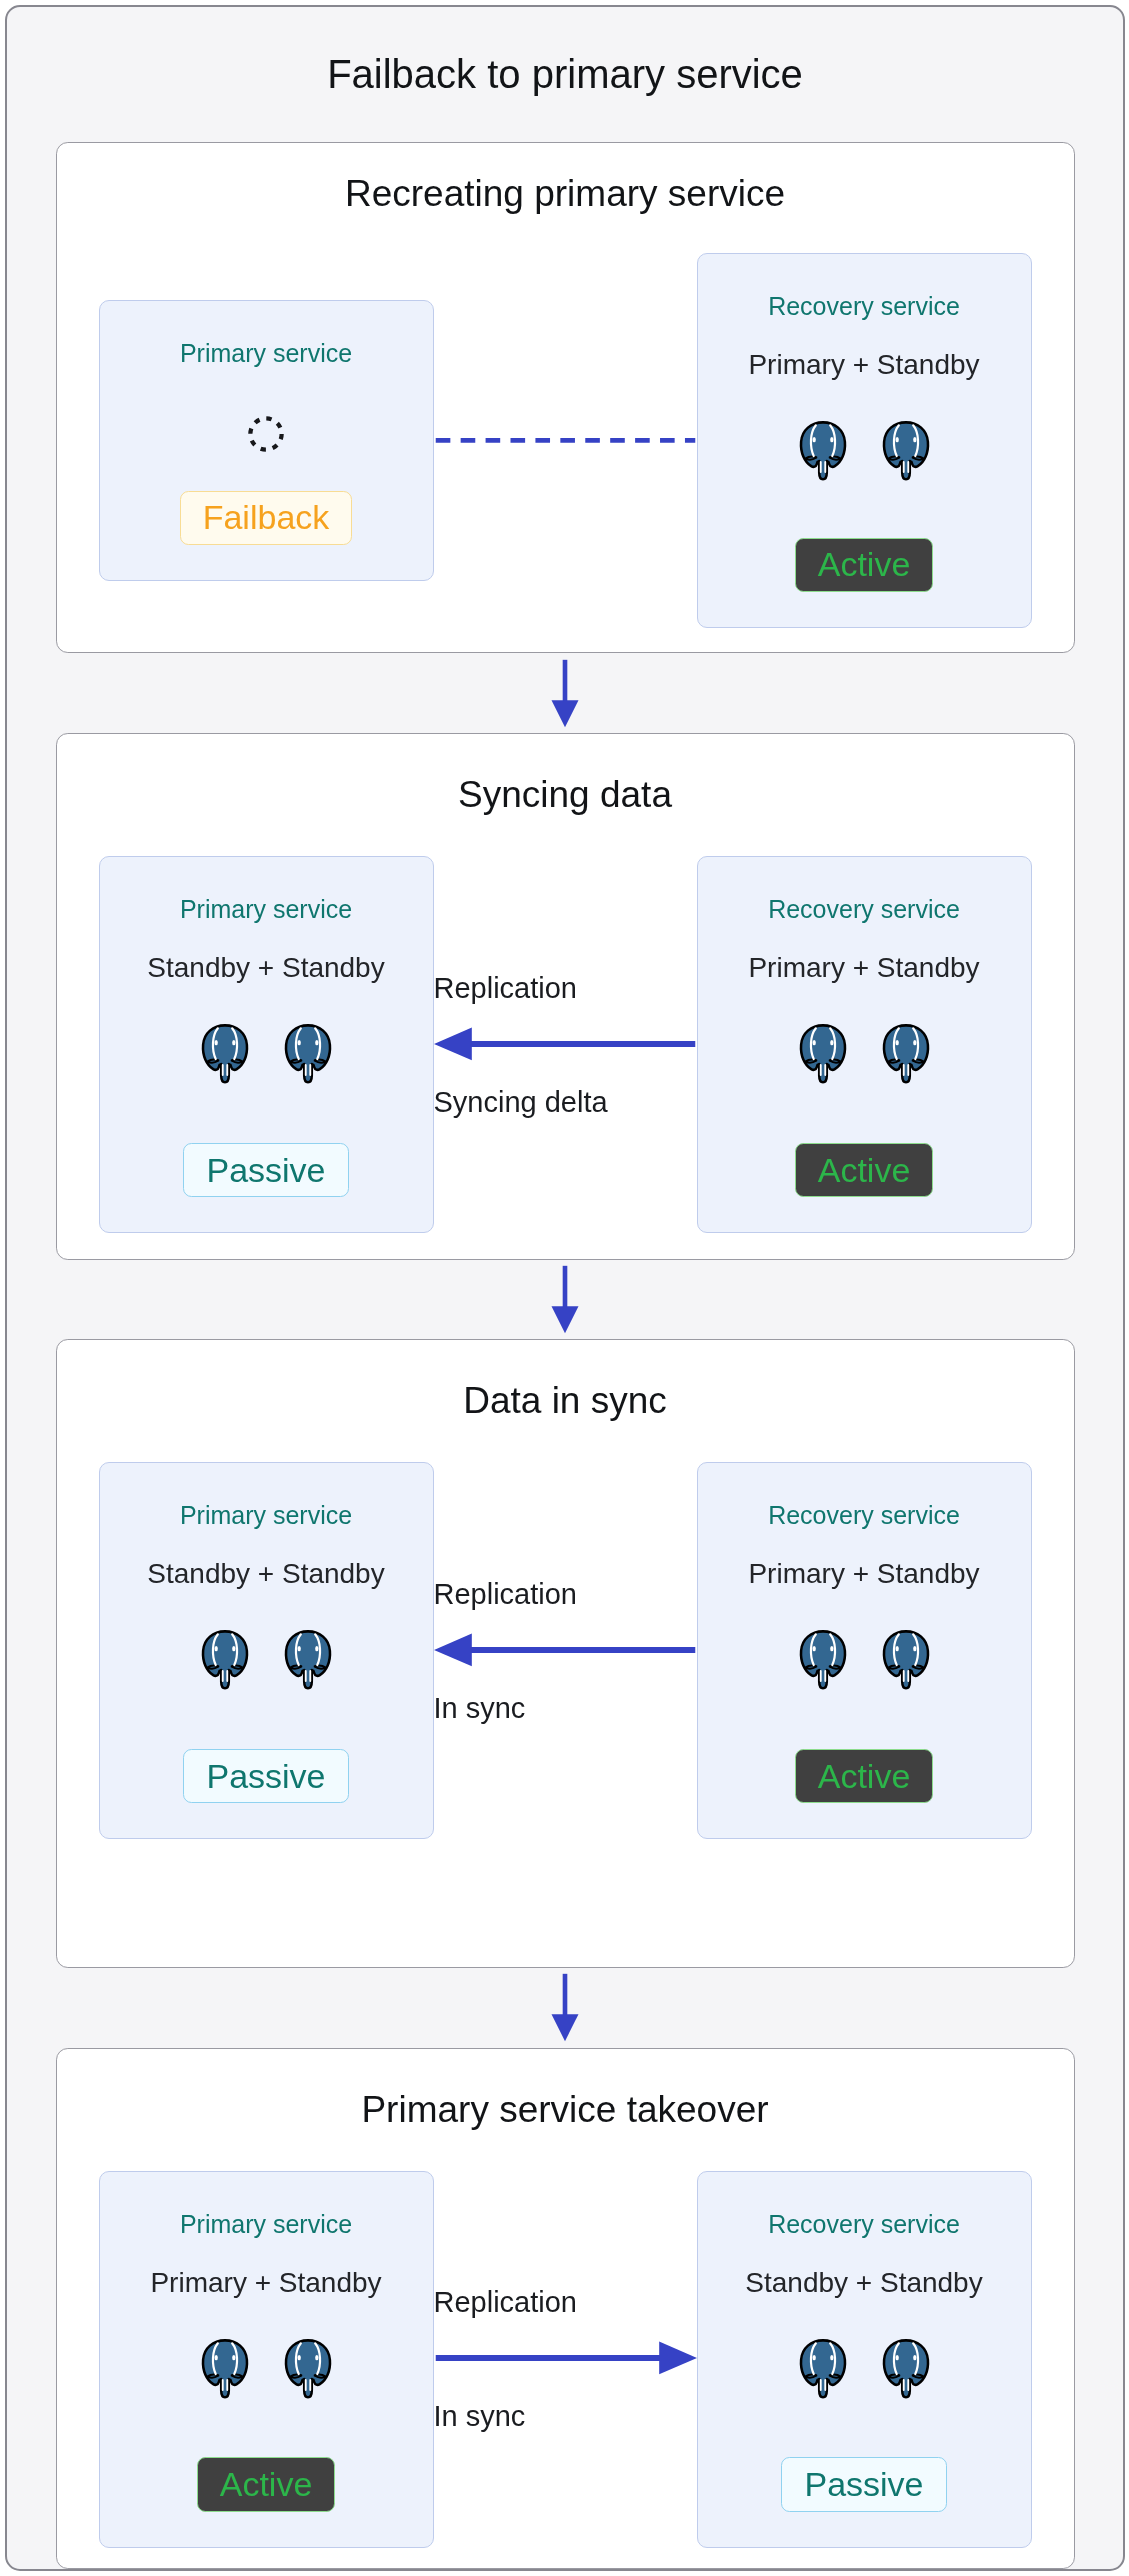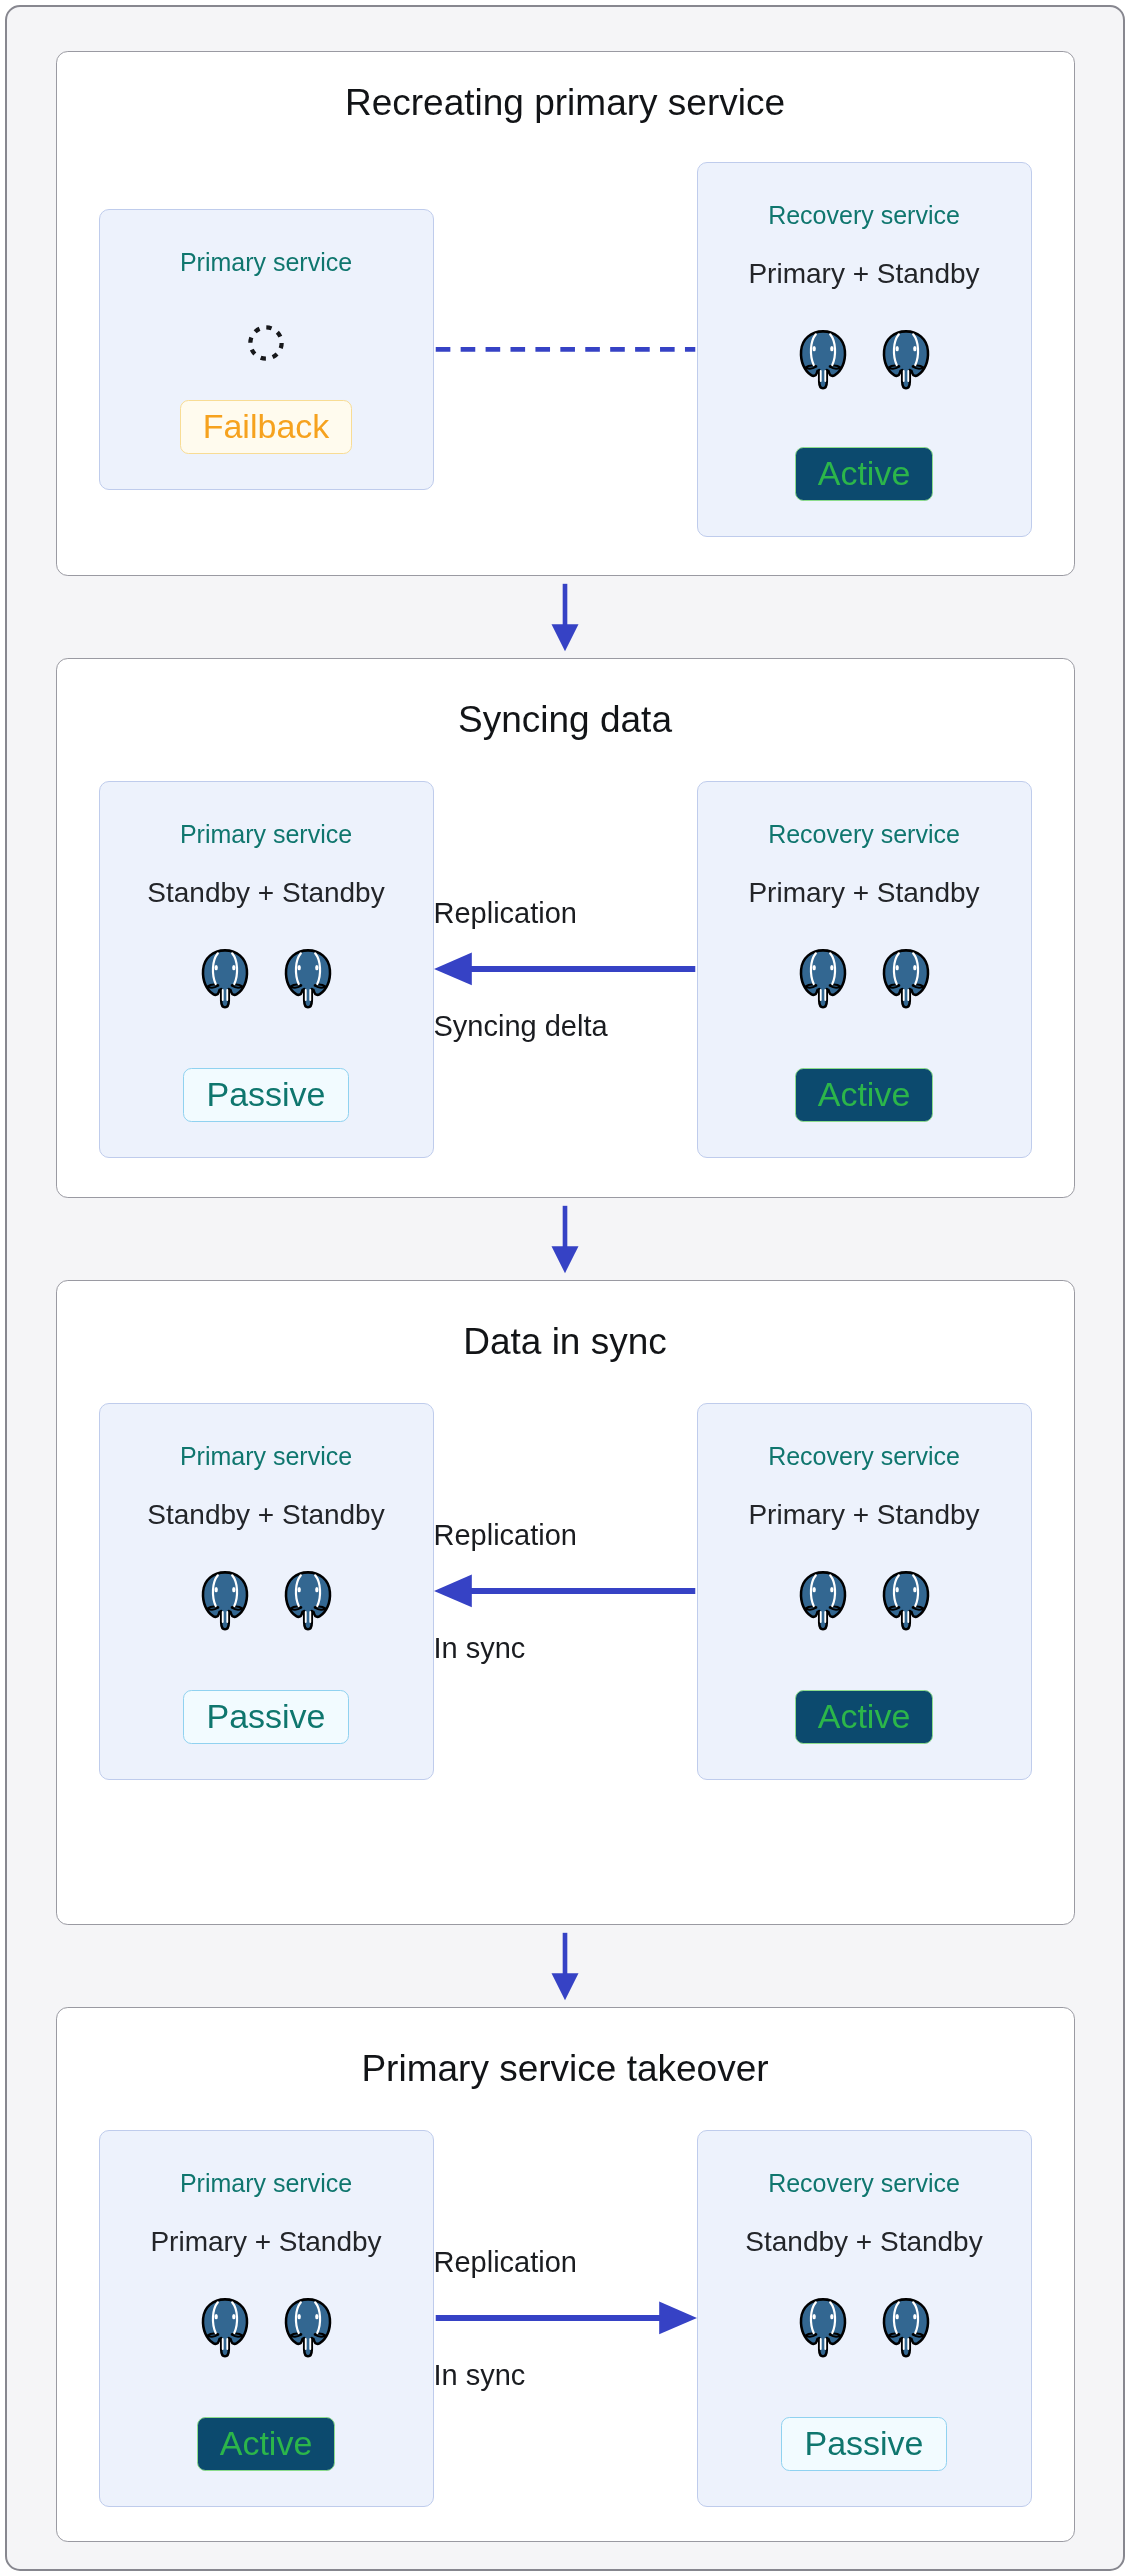--- a/index.html
+++ b/index.html
@@ -24,21 +24,21 @@
   .card--compact{height:281px;align-self:center;}
   .card-title{font-size:25px;line-height:40px;font-weight:400;color:#0f766e;}
   .card-sub{margin-top:22px;font-size:28px;line-height:34px;color:#232529;}
   .elephants{margin-top:37px;display:flex;gap:29px;align-items:flex-end;}
   .elephants svg{width:54px;height:64px;display:block;}
   .spinner{margin-top:39px;}
   .spinner svg{width:44px;height:44px;display:block;}
   .badge{margin-top:auto;margin-bottom:35px;font-size:34px;line-height:39px;padding:6.7px 22px;
          border-radius:8.4px;border:1.7px solid;background:#fff;}
   .badge--creating{color:#f6a21e;background:#fffbee;border-color:#f8dc94;}
-  .badge--active{color:#2cb64a;background:#0c4a6e;border-color:#8cdc8c;}
+  .badge--active{color:#2cb64a;background:#404040;border-color:#8cdc8c;}
   .badge--passive{color:#0f766e;background:#f2fbff;border-color:#90d2f0;}
   .connector{flex:1;display:flex;flex-direction:column;align-items:flex-start;justify-content:center;min-width:0;}
   .connector .lbl{font-size:29px;line-height:34px;color:#1a1c20;white-space:nowrap;}
   .lbl-top{margin-bottom:20px;}
   .lbl-bottom{margin-top:22px;}
   .connector svg{width:100%;display:block;}
   .gap{height:82px;display:flex;align-items:center;justify-content:center;}
   .gap svg{width:32px;height:71px;display:block;}
 </style>
 </head>
@@ -57,20 +57,21 @@
       <path d="M29.3 51 V63 M34.7 51 V63" fill="none" stroke="#fff" stroke-width="2.2" stroke-linecap="round"></path>
       <ellipse cx="21.5" cy="24.5" rx="2" ry="3.2" fill="#fff"></ellipse>
       <ellipse cx="42.5" cy="24.5" rx="2" ry="3.2" fill="#fff"></ellipse>
     </g>
   </defs>
 </svg>
 
 <div class="canvas">
   <div class="frame">
 
+    <div class="page-title">Failback to primary service</div>
 
     <div class="stage s1">
       <div class="stage-title">Recreating primary service</div>
       <div class="stage-body">
         <div class="card card--compact">
           <div class="card-title">Primary service</div>
           <div class="spinner">
             <svg viewBox="0 0 52 52">
               <circle cx="26" cy="26" r="18.5" fill="none" stroke="#17181b" stroke-width="5" stroke-dasharray="6.3 8.2"></circle>
             </svg>

